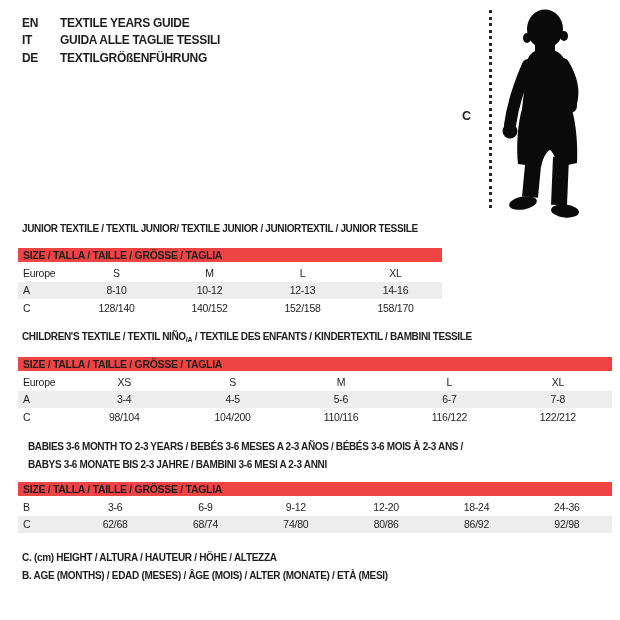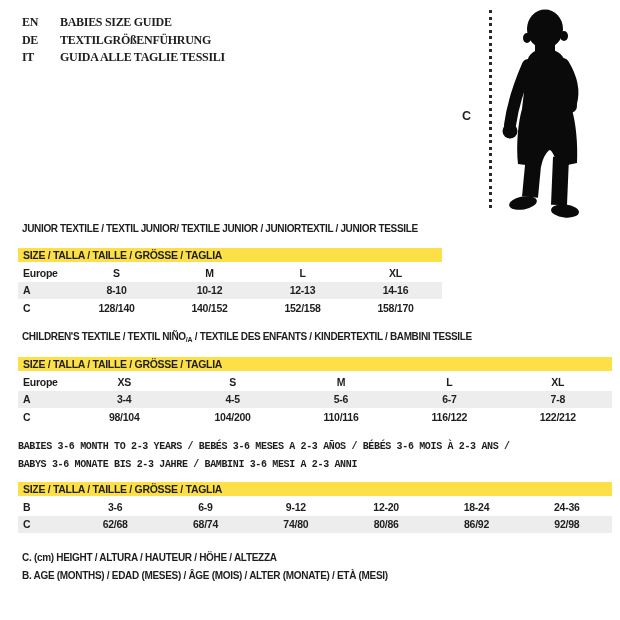--- a/index.html
+++ b/index.html
@@ -7,21 +7,21 @@
     width: 620px; height: 620px;
     background: #ffffff;
     font-family: "Liberation Sans", sans-serif;
     color: #1e1e1e;
     position: relative;
     overflow: hidden;
   }
   .abs { position: absolute; }
 
   
-  .lang-list { left: 22px; top: 14px; font-family: Liberation Serif, serif; }
+  .lang-list { left: 22px; top: 14px; }
   .lang-row {
     display: grid; grid-template-columns: 38px auto;
     height: 17.5px; align-items: center;
     font-size: 12px; font-weight: 700; letter-spacing: -0.3px;
     white-space: nowrap;
   }
 
   
   .dotted-line {
     left: 489px; top: 10px; width: 3px; height: 202px;
@@ -36,29 +36,29 @@
     white-space: nowrap; line-height: 17.5px;
   }
   .sub { font-size: 7px; vertical-align: -2px; letter-spacing: -0.2px; }
 
   
   .stable { left: 18px; }
   .w1 { width: 424px; }
   .w2 { width: 594px; }
   .hdr-bar {
     height: 14px; line-height: 14px;
-    background: #fde047;
+    background: #ef4444;
     padding-left: 5px;
     font-size: 10.5px; font-weight: 700; letter-spacing: -0.3px;
     margin-bottom: 2px;
     white-space: nowrap;
   }
   .srow {
     display: grid; height: 17.5px; align-items: center;
-    font-size: 10.5px; font-weight: 700; letter-spacing: -0.25px;
+    font-size: 10.5px; font-weight: 400; letter-spacing: -0.25px;
   }
   .cols4 { grid-template-columns: 52px repeat(4, 1fr); }
   .cols5 { grid-template-columns: 52px repeat(5, 1fr); }
   .cols6 { grid-template-columns: 52px repeat(6, 1fr); }
   .cell { text-align: center; }
   .lbl { text-align: left; padding-left: 5px; }
   .r-gray { background: #ededed; }
 
   
   .legend { left: 22px; top: 549px; }
@@ -66,29 +66,29 @@
     font-size: 10px; font-weight: 700; letter-spacing: -0.3px;
     line-height: 17.5px; white-space: nowrap;
   }
 </style>
 </head>
 <body>
 
 <div class="abs lang-list">
   <div class="lang-row">
     <span>EN</span>
-    <span>BABIES SIZE GUIDE</span>
+    <span>TEXTILE YEARS GUIDE</span>
+  </div>
+  <div class="lang-row">
+    <span>IT</span>
+    <span>GUIDA ALLE TAGLIE TESSILI</span>
   </div>
   <div class="lang-row">
     <span>DE</span>
     <span>TEXTILGRÖßENFÜHRUNG</span>
-  </div>
-  <div class="lang-row">
-    <span>IT</span>
-    <span>GUIDA ALLE TAGLIE TESSILI</span>
   </div>
 </div>
 
 <div class="abs height-label">C</div>
 <div class="abs dotted-line"></div>
 <svg class="abs figure-svg" width="100" height="213" viewBox="0 0 100 213">
   <g fill="#0a0a0a" stroke="none">
 
     <ellipse cx="48" cy="24" rx="18" ry="19.5"></ellipse>
     <ellipse cx="30" cy="33" rx="4" ry="5"></ellipse>
@@ -162,21 +162,21 @@
   <div class="srow cols5">
     <div class="cell lbl">C</div>
     <div class="cell">98/104</div>
     <div class="cell">104/200</div>
     <div class="cell">110/116</div>
     <div class="cell">116/122</div>
     <div class="cell">122/212</div>
   </div>
 </div>
 
-<div class="abs" style="left:18px; top:438px;font-family:Liberation Mono, monospace;">
+<div class="abs" style="left:28px; top:438px;">
   <div class="tbl-title">BABIES 3-6 MONTH TO 2-3 YEARS / BEBÉS 3-6 MESES A 2-3 AÑOS / BÉBÉS 3-6 MOIS À 2-3 ANS /</div>
   <div class="tbl-title">BABYS 3-6 MONATE BIS 2-3 JAHRE / BAMBINI 3-6 MESI A 2-3 ANNI</div>
 </div>
 
 <div class="abs stable w2" style="top:482px;">
   <div class="hdr-bar">SIZE / TALLA / TAILLE / GRÖSSE / TAGLIA</div>
   <div class="srow cols6">
     <div class="cell lbl">B</div>
     <div class="cell">3-6</div>
     <div class="cell">6-9</div>

